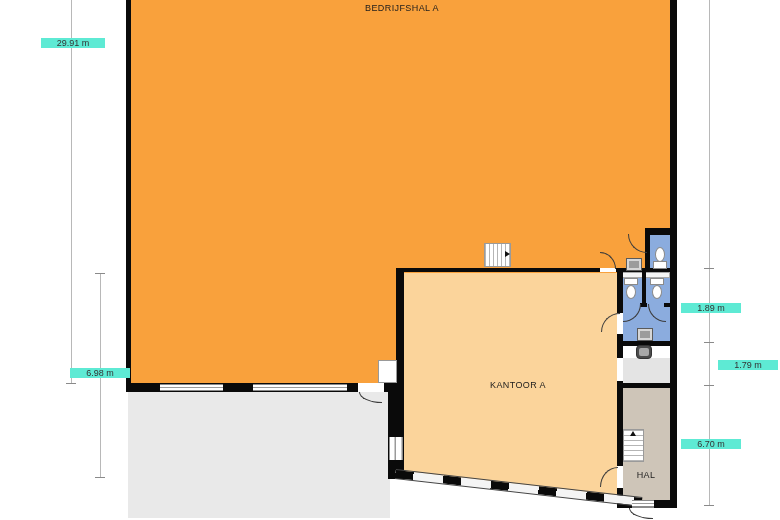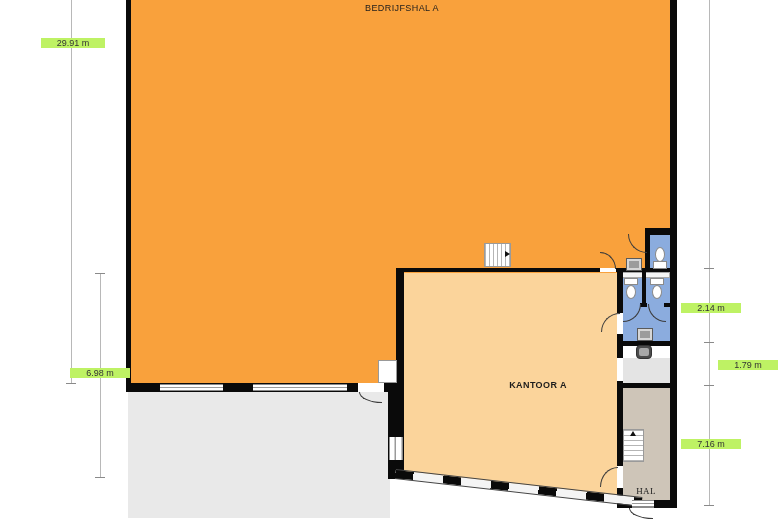--- a/index.html
+++ b/index.html
@@ -2,21 +2,21 @@
 <html style="--hall: #F9A13C; --office: #FBD49B; --sanitary: #8BACDE; --hallway: #CEC5B8; --outside: #E9E9E9; --wall: #0A0A0A;"><head>
 <meta charset="utf-8">
 <style>
   html,body{margin:0;padding:0;background:#ffffff;}
   #plan{position:relative;width:780px;height:520px;background:#fff;overflow:hidden;
         font-family:"Liberation Sans", sans-serif;color:#1a1a1a;}
   .abs{position:absolute;}
   .wall{position:absolute;background:var(--wall,#0a0a0a);}
   .room-label{position:absolute;font-size:9px;letter-spacing:.4px;text-align:center;
               color:#1c1c1c;white-space:nowrap;}
-  .dim-label{position:absolute;font-size:9px;color:#333;background:#bef264;
+  .dim-label{position:absolute;font-size:9px;color:#333;background:#5eead4;
              text-align:center;white-space:nowrap;padding:0 2px;line-height:10px;}
   .dim-line{position:absolute;width:1px;background:#b8b8b8;}
   .dim-tick{position:absolute;height:1px;width:10px;background:#8a8a8a;}
   
   .win-h{position:absolute;background:linear-gradient(to bottom,#8a8a8a 0 1px,#fff 1px 3px,#9a9a9a 3px 4px,#fff 4px 6px,#8a8a8a 6px 7px);}
   .win-v{position:absolute;background:linear-gradient(to right,#8a8a8a 0 1px,#fff 1px 5px,#9a9a9a 6px 7px,#fff 7px 12px,#8a8a8a 13px 14px);}
   
   .arc{position:absolute;border:0 solid #3c3c3c;box-sizing:border-box;}
   .arc.tl{border-top-width:1px;border-left-width:1px;border-top-left-radius:100% 100%;}
   .arc.tr{border-top-width:1px;border-right-width:1px;border-top-right-radius:100% 100%;}
@@ -123,21 +123,21 @@
   <div class="dim-tick" style="left:95px;top:273px;"></div>
   <div class="dim-tick" style="left:95px;top:477px;"></div>
   <div class="dim-line" style="left:709px;top:0;height:506px;"></div>
   <div class="dim-tick" style="left:704px;top:268px;"></div>
   <div class="dim-tick" style="left:704px;top:342px;"></div>
   <div class="dim-tick" style="left:704px;top:385px;"></div>
   <div class="dim-tick" style="left:704px;top:505px;"></div>
 
   <div class="dim-label" style="left:41px;top:38px;width:60px;">29.91 m</div>
   <div class="dim-label" style="left:70px;top:368px;width:56px;">6.98 m</div>
-  <div class="dim-label" style="left:681px;top:303px;width:56px;">2.14 m</div>
+  <div class="dim-label" style="left:681px;top:303px;width:56px;">1.89 m</div>
   <div class="dim-label" style="left:718px;top:360px;width:56px;">1.79 m</div>
-  <div class="dim-label" style="left:681px;top:439px;width:56px;">7.16 m</div>
+  <div class="dim-label" style="left:681px;top:439px;width:56px;">6.70 m</div>
 
   <div class="room-label" style="left:342px;top:3px;width:120px;">BEDRIJFSHAL A</div>
-  <div class="room-label" style="left:488px;top:380px;width:100px;font-weight:bold;">KANTOOR A</div>
-  <div class="room-label" style="left:621px;top:486px;width:50px;font-family:Liberation Serif, serif;">HAL</div>
+  <div class="room-label" style="left:468px;top:380px;width:100px;">KANTOOR A</div>
+  <div class="room-label" style="left:621px;top:470px;width:50px;">HAL</div>
 
 </div>
 
 </body></html>

